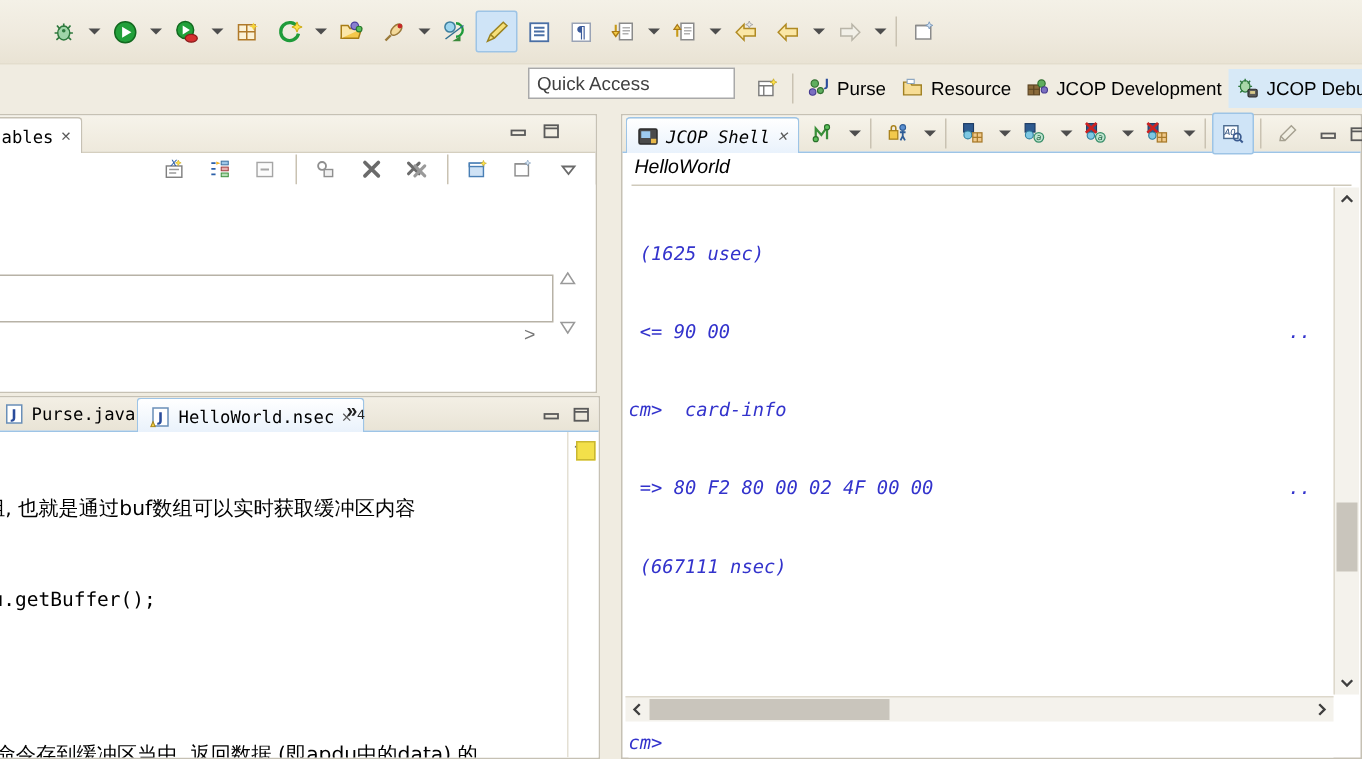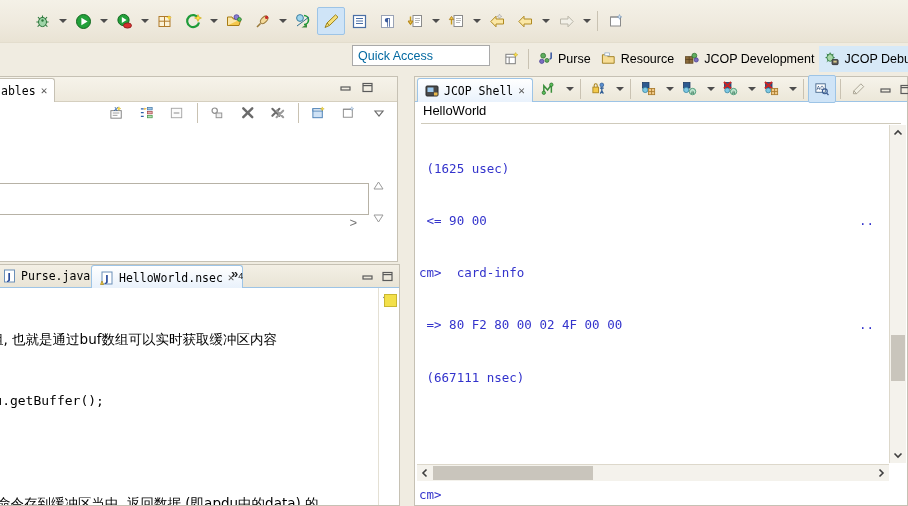--- a/index.html
+++ b/index.html
@@ -42,21 +42,21 @@
   .tb-sep { width:1px; height:20px; background:#c9c2b2; margin:0 4px; }
 
   
   .secondbar {
     position: absolute; left:0; top:42px; width:908px; height:34px;
   }
   .quick-access {
     position: absolute; left: 352px; top: 3px;
     width: 138px; height: 21px;
     background: #fff; border: 1px solid #a9a9a9;
-    font-size: 12.5px; color: #0369a1;
+    font-size: 12.5px; color: #404040;
     padding: 0 0 0 5px; line-height: 21px;
     box-sizing: border-box;
   }
   .persp-bar {
     position: absolute; left: 500px; top: 0px; height: 34px;
     display: flex; align-items: center; gap: 0px;
     font-size: 12.5px;
   }
   .persp-open { width: 24px; height: 26px; display:flex; align-items:center; justify-content:center; }
   .persp-item {
@@ -144,21 +144,21 @@
   .cjk { font-family: "DejaVu Sans", sans-serif; font-size: 13.5px; }
   .ed-scroll {
     position: absolute; right: 0px; top: 23px; width: 20px; bottom: 0;
     background: #fff; border-left: 1px solid #e4e0d4;
   }
   .ed-sq { position:absolute; right:2px; top:6px; width:11px; height:11px; background:#f3e04a; border:1px solid #c9b732;}
 
   
   .shell {
     position: absolute; left: 414px; top: 76px; width: 494px; height: 430px;
-    background: #fff; border: 1px solid #c6c1b4; box-sizing: border-box;
+    background: #fff; border: 1px solid #c6c1b4; box-sizing: border-box; font-style: italic;
   }
   .sh-tabrow {
     position: relative; height: 24px;
     background: linear-gradient(to bottom,#f6f3ea,#ece7d9);
     border-bottom: 1px solid #9dc4e6;
   }
   .sh-tab {
     position: absolute; left: 2px; top: 1px; height: 23px;
     display: flex; align-items: center; gap: 5px; padding: 0 7px;
     background: linear-gradient(to bottom,#ffffff,#e9f2fc);

